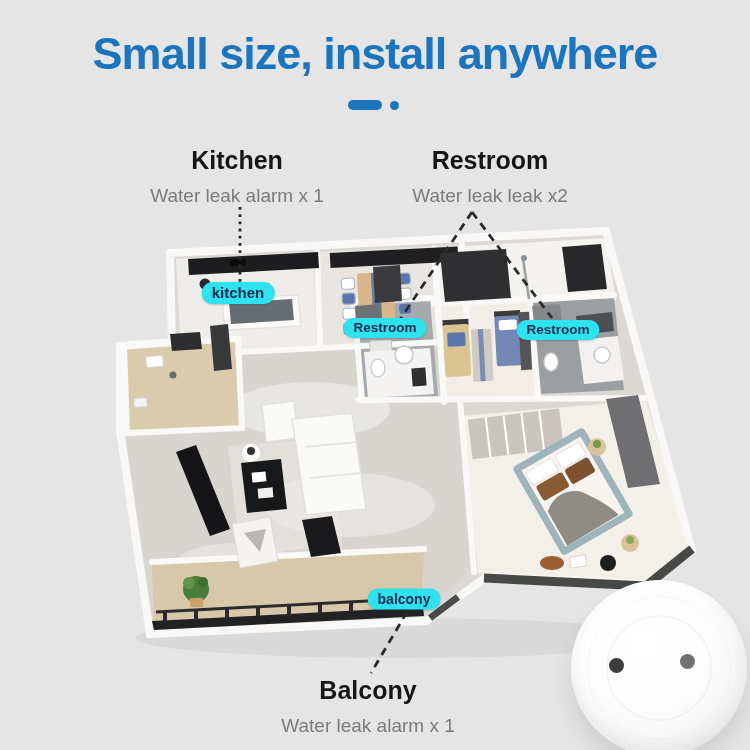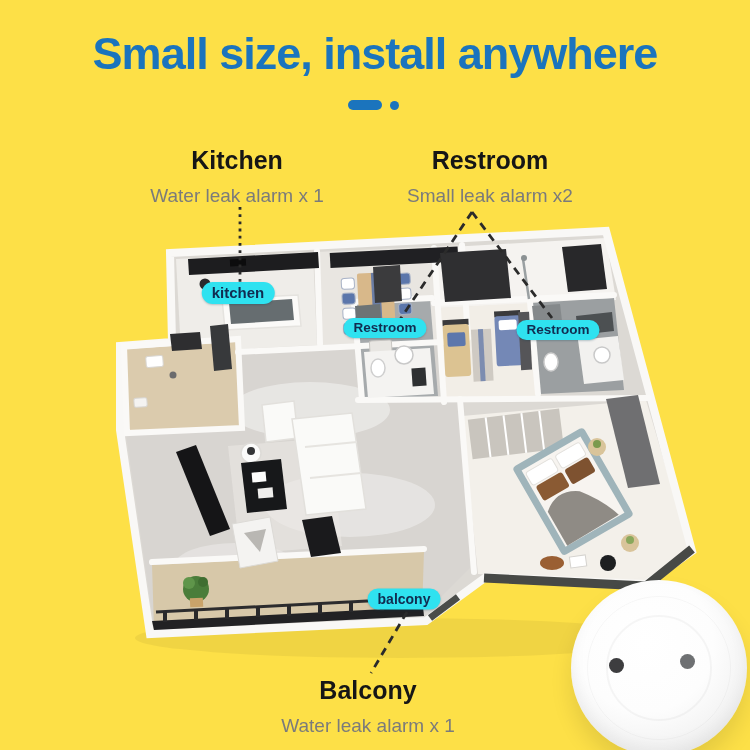--- a/index.html
+++ b/index.html
@@ -1,17 +1,17 @@
 <!DOCTYPE html>
 <html><head>
 <meta charset="utf-8">
 <style>
   html,body{margin:0;padding:0;width:750px;height:750px;overflow:hidden;background:#ffffff;
     font-family:"Liberation Sans",sans-serif;}
-  .stage{position:relative;width:750px;height:750px;background:#fde047;overflow:hidden;}
+  .stage{position:relative;width:750px;height:750px;background:#e5e5e5;overflow:hidden;}
 
   
   .title{position:absolute;left:0;top:28px;width:750px;margin:0;text-align:center;
     font-size:45px;font-weight:bold;letter-spacing:-1px;color:#1b74bd;z-index:3;}
   .title-dash{position:absolute;left:348px;top:100px;width:34px;height:10px;border-radius:5px;
     background:#1b74bd;z-index:3;}
   .title-dot{position:absolute;left:390px;top:101px;width:9px;height:9px;border-radius:50%;
     background:#1b74bd;z-index:3;}
 
   
@@ -54,21 +54,21 @@
   <h1 class="title">Small size, install anywhere</h1>
   <div class="title-dash"></div>
   <div class="title-dot"></div>
 
   <div class="callout callout-kitchen">
     <div class="callout-heading">Kitchen</div>
     <div class="callout-sub">Water leak alarm x 1</div>
   </div>
   <div class="callout callout-restroom">
     <div class="callout-heading">Restroom</div>
-    <div class="callout-sub">Small leak alarm x2</div>
+    <div class="callout-sub">Water leak leak x2</div>
   </div>
   <div class="callout callout-balcony">
     <div class="callout-heading">Balcony</div>
     <div class="callout-sub">Water leak alarm x 1</div>
   </div>
 
   <svg class="plan" viewBox="0 0 750 750">
 
     <ellipse cx="400" cy="638" rx="265" ry="20" fill="#000000" opacity="0.05"></ellipse>
 

